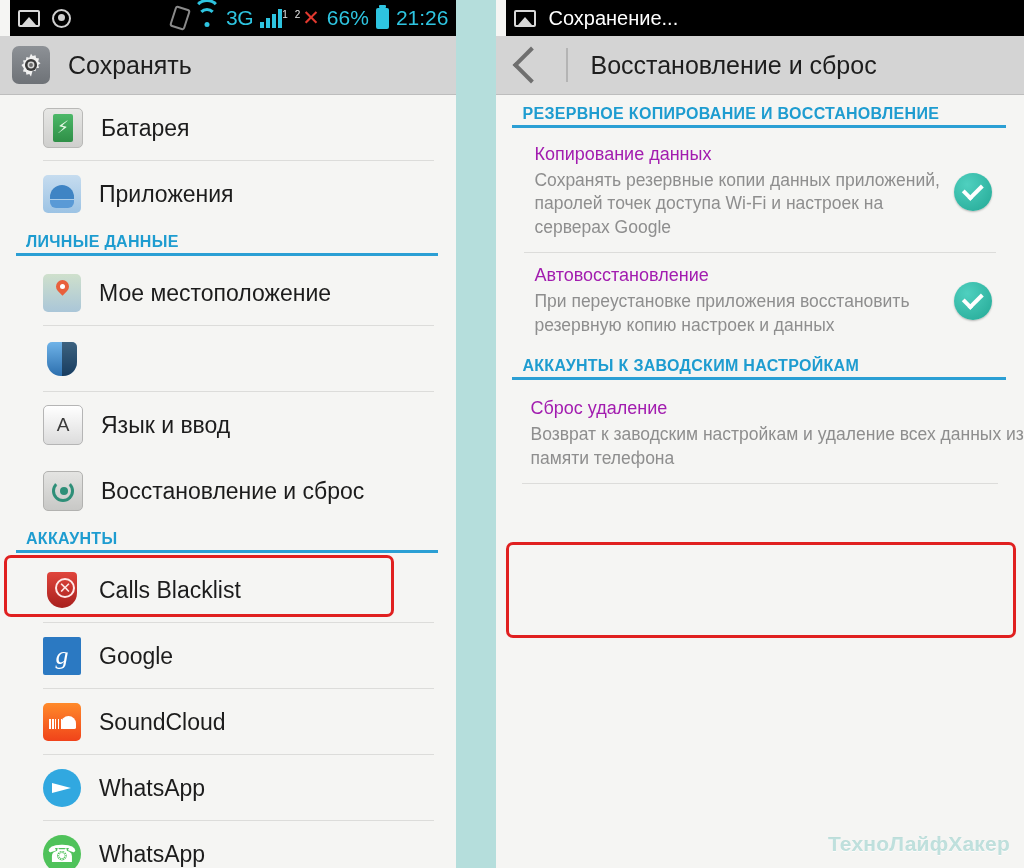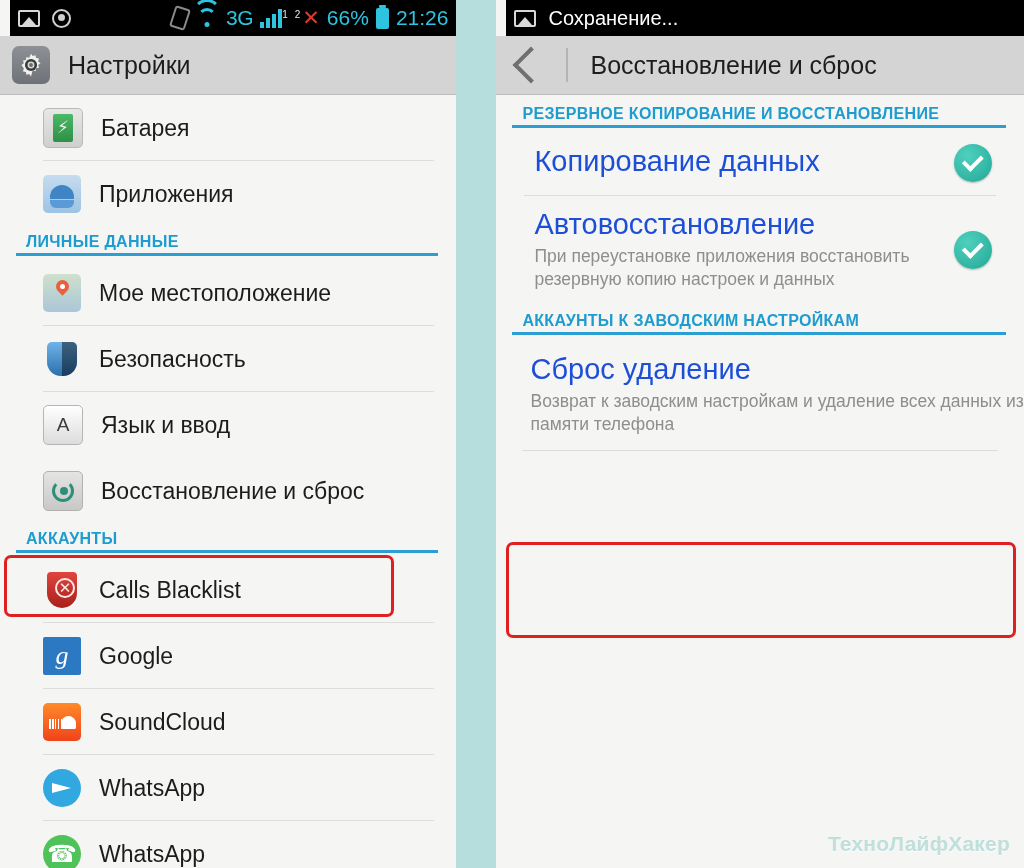--- a/index.html
+++ b/index.html
@@ -392,22 +392,22 @@
     padding: 12px 0 14px 38px;
     position: relative;
   }
   .prow.sep::after {
     content:"";
     position:absolute; left:28px; right:28px; bottom:0;
     height:1px; background:#dcdcda;
   }
   .prow-text { flex: 1 1 auto; padding-right: 12px; }
   .prow-title {
-    font-size: 29px;
-    color: #1d4ed8;
+    font-size: 18px;
+    color: #a21caf;
     margin-bottom: 4px;
   }
   .prow-sub {
     font-size: 17.5px;
     color: #8e8e8e;
     line-height: 1.34;
   }
   .check {
     width: 38px; height: 38px;
     flex: 0 0 38px;
@@ -484,21 +484,21 @@
 
     <div class="actionbar">
       <div class="app-icon">
         <svg class="gear" width="26" height="26" viewBox="0 0 24 24" aria-hidden="true">
           <path fill="#f0f0f0" d="M12 1.5l1.6 2.2 2.6-.8.5 2.7 2.7.5-.8 2.6 2.2 1.6-2.2 1.6.8 2.6-2.7.5-.5 2.7-2.6-.8L12 22.5l-1.6-2.2-2.6.8-.5-2.7-2.7-.5.8-2.6L3.2 12l2.2-1.6-.8-2.6 2.7-.5.5-2.7 2.6.8z"></path>
           <circle cx="12" cy="12" r="5.6" fill="#3a3a3a"></circle>
           <circle cx="12" cy="12" r="3.2" fill="#d7d7d7"></circle>
           <circle cx="12" cy="12" r="1.8" fill="#6b6b6b"></circle>
         </svg>
       </div>
-      <div class="app-title">Настройки</div>
+      <div class="app-title">Сохранять</div>
     </div>
 
     <div class="list">
 
       <div class="row sep">
         <span class="row-icon ic-battery"></span>
         <span class="row-label">Батарея</span>
       </div>
 
       <div class="row">
@@ -508,21 +508,20 @@
 
       <div class="section-head">ЛИЧНЫЕ ДАННЫЕ</div>
 
       <div class="row sep">
         <span class="row-icon ic-location"></span>
         <span class="row-label">Мое местоположение</span>
       </div>
 
       <div class="row sep">
         <span class="row-icon ic-shield"></span>
-        <span class="row-label">Безопасность</span>
       </div>
 
       <div class="row">
         <span class="row-icon ic-lang">A</span>
         <span class="row-label">Язык и ввод</span>
       </div>
 
       <div class="row">
         <span class="row-icon ic-restore"></span>
         <span class="row-label">Восстановление и сброс</span>
@@ -576,20 +575,21 @@
       <div class="page-title">Восстановление и сброс</div>
     </div>
 
     <div class="list">
 
       <div class="section-head" style="padding-top:10px;">РЕЗЕРВНОЕ КОПИРОВАНИЕ И ВОССТАНОВЛЕНИЕ</div>
 
       <div class="prow sep">
         <div class="prow-text">
           <div class="prow-title">Копирование данных</div>
+          <div class="prow-sub">Сохранять резервные копии данных приложений, паролей точек доступа Wi-Fi и настроек на серверах Google</div>
         </div>
         <div class="check"></div>
       </div>
 
       <div class="prow">
         <div class="prow-text">
           <div class="prow-title">Автовосстановление</div>
           <div class="prow-sub">При переустановке приложения восстановить резервную копию настроек и данных</div>
         </div>
         <div class="check"></div>

